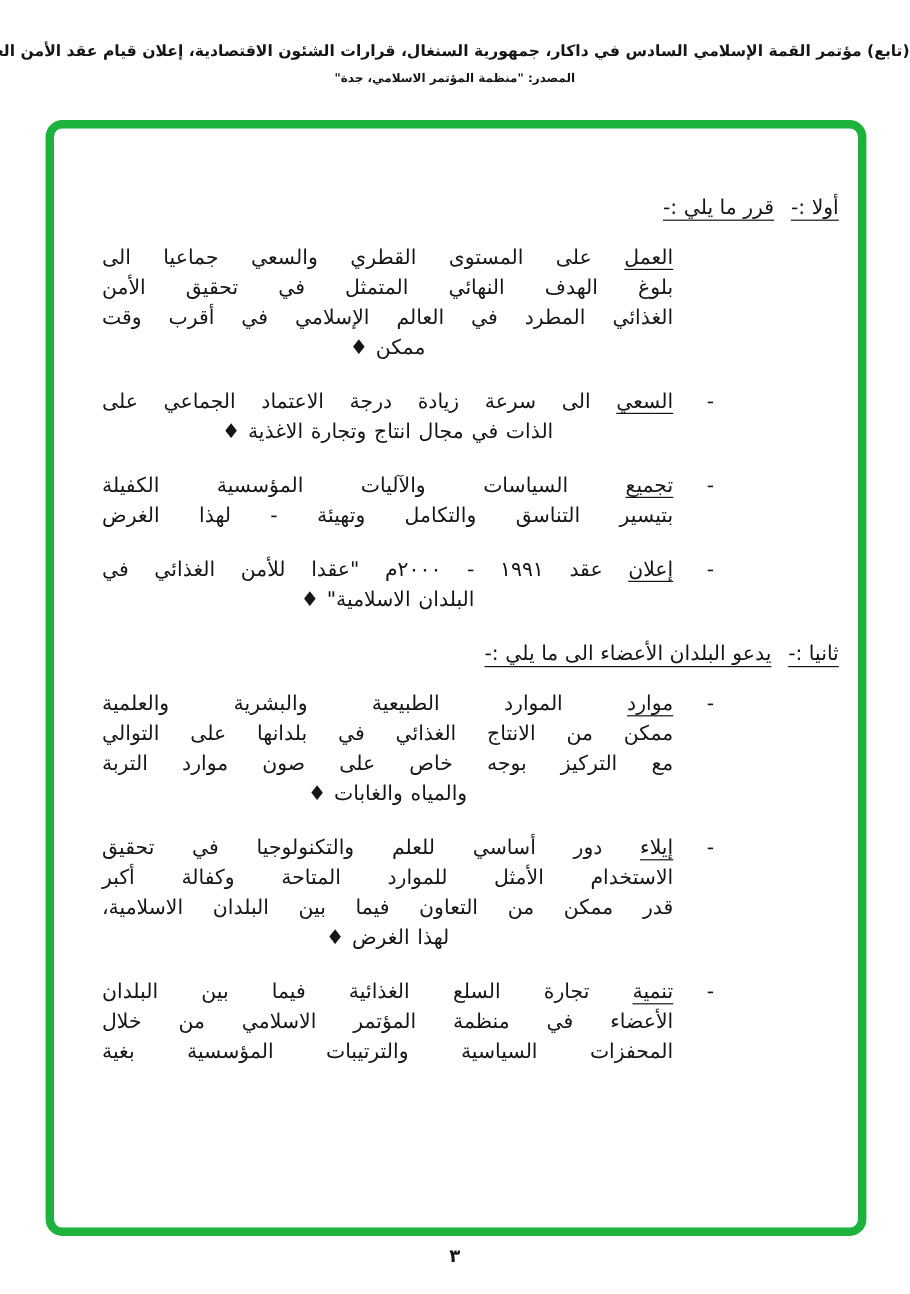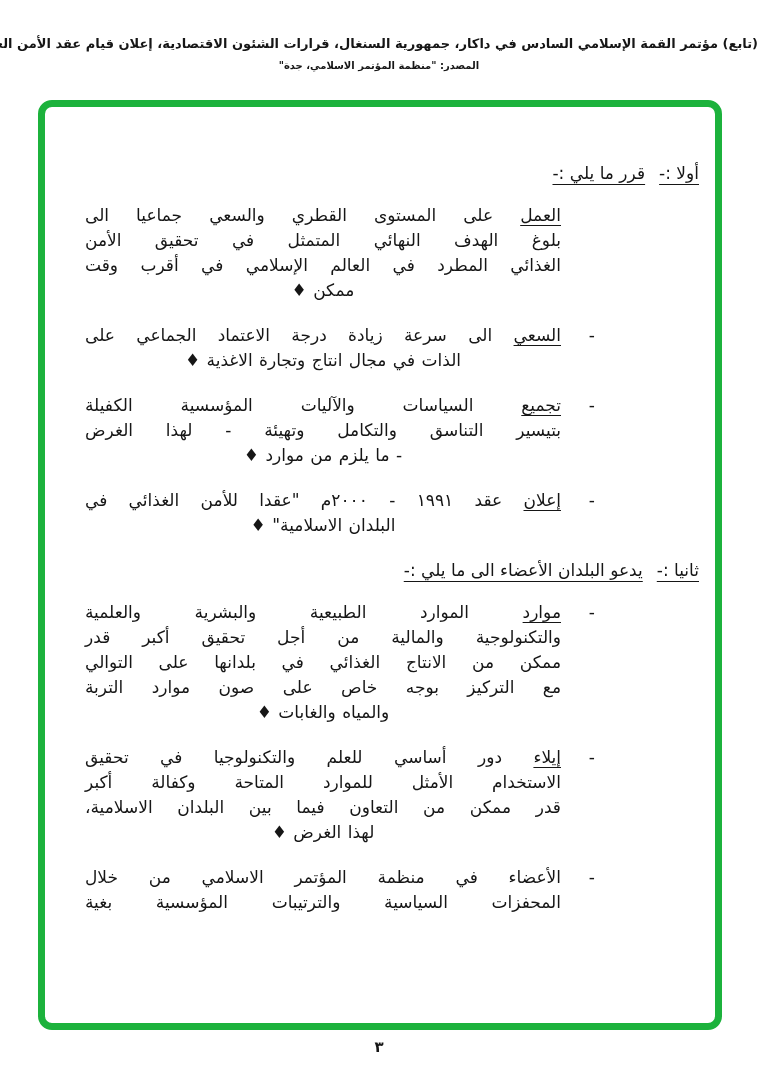--- a/index.html
+++ b/index.html
@@ -119,58 +119,57 @@
             <div class="item-text">
               <div class="line"><span class="lead">السعي</span> الى سرعة زيادة درجة الاعتماد الجماعي على</div>
               <div class="line last">الذات في مجال انتاج وتجارة الاغذية ♦</div>
             </div>
           </div>
           <div class="item">
             <span class="dash">-</span>
             <div class="item-text">
               <div class="line"><span class="lead">تجميع</span> السياسات والآليات المؤسسية الكفيلة</div>
               <div class="line">بتيسير التناسق والتكامل وتهيئة - لهذا الغرض</div>
-              <div class="line last">- ما يلزم من موارد ♦</div>
             </div>
           </div>
           <div class="item">
             <span class="dash">-</span>
             <div class="item-text">
               <div class="line"><span class="lead">إعلان</span> عقد ١٩٩١ - ٢٠٠٠م "عقدا للأمن الغذائي في</div>
               <div class="line last">البلدان الاسلامية" ♦</div>
             </div>
           </div>
         </div>
         <div class="section">
           <div class="section-heading">
             <span class="h-label">ثانيا :-</span>
             <span class="h-title">يدعو البلدان الأعضاء الى ما يلي :-</span>
           </div>
           <div class="item">
             <span class="dash">-</span>
             <div class="item-text">
               <div class="line"><span class="lead">موارد</span> الموارد الطبيعية والبشرية والعلمية</div>
-              <div class="line">والتكنولوجية والمالية من أجل تحقيق أكبر قدر</div>
               <div class="line">ممكن من الانتاج الغذائي في بلدانها على التوالي</div>
               <div class="line">مع التركيز بوجه خاص على صون موارد التربة</div>
               <div class="line last">والمياه والغابات ♦</div>
             </div>
           </div>
           <div class="item">
             <span class="dash">-</span>
             <div class="item-text">
               <div class="line"><span class="lead">إيلاء</span> دور أساسي للعلم والتكنولوجيا في تحقيق</div>
               <div class="line">الاستخدام الأمثل للموارد المتاحة وكفالة أكبر</div>
               <div class="line">قدر ممكن من التعاون فيما بين البلدان الاسلامية،</div>
               <div class="line last">لهذا الغرض ♦</div>
             </div>
           </div>
           <div class="item">
             <span class="dash">-</span>
             <div class="item-text">
+              <div class="line"><span class="lead">تنمية</span> تجارة السلع الغذائية فيما بين البلدان</div>
               <div class="line">الأعضاء في منظمة المؤتمر الاسلامي من خلال</div>
               <div class="line">المحفزات السياسية والترتيبات المؤسسية بغية</div>
             </div>
           </div>
         </div>
       </div>
   </div>
 
   <div class="page-number">٣</div>
 

